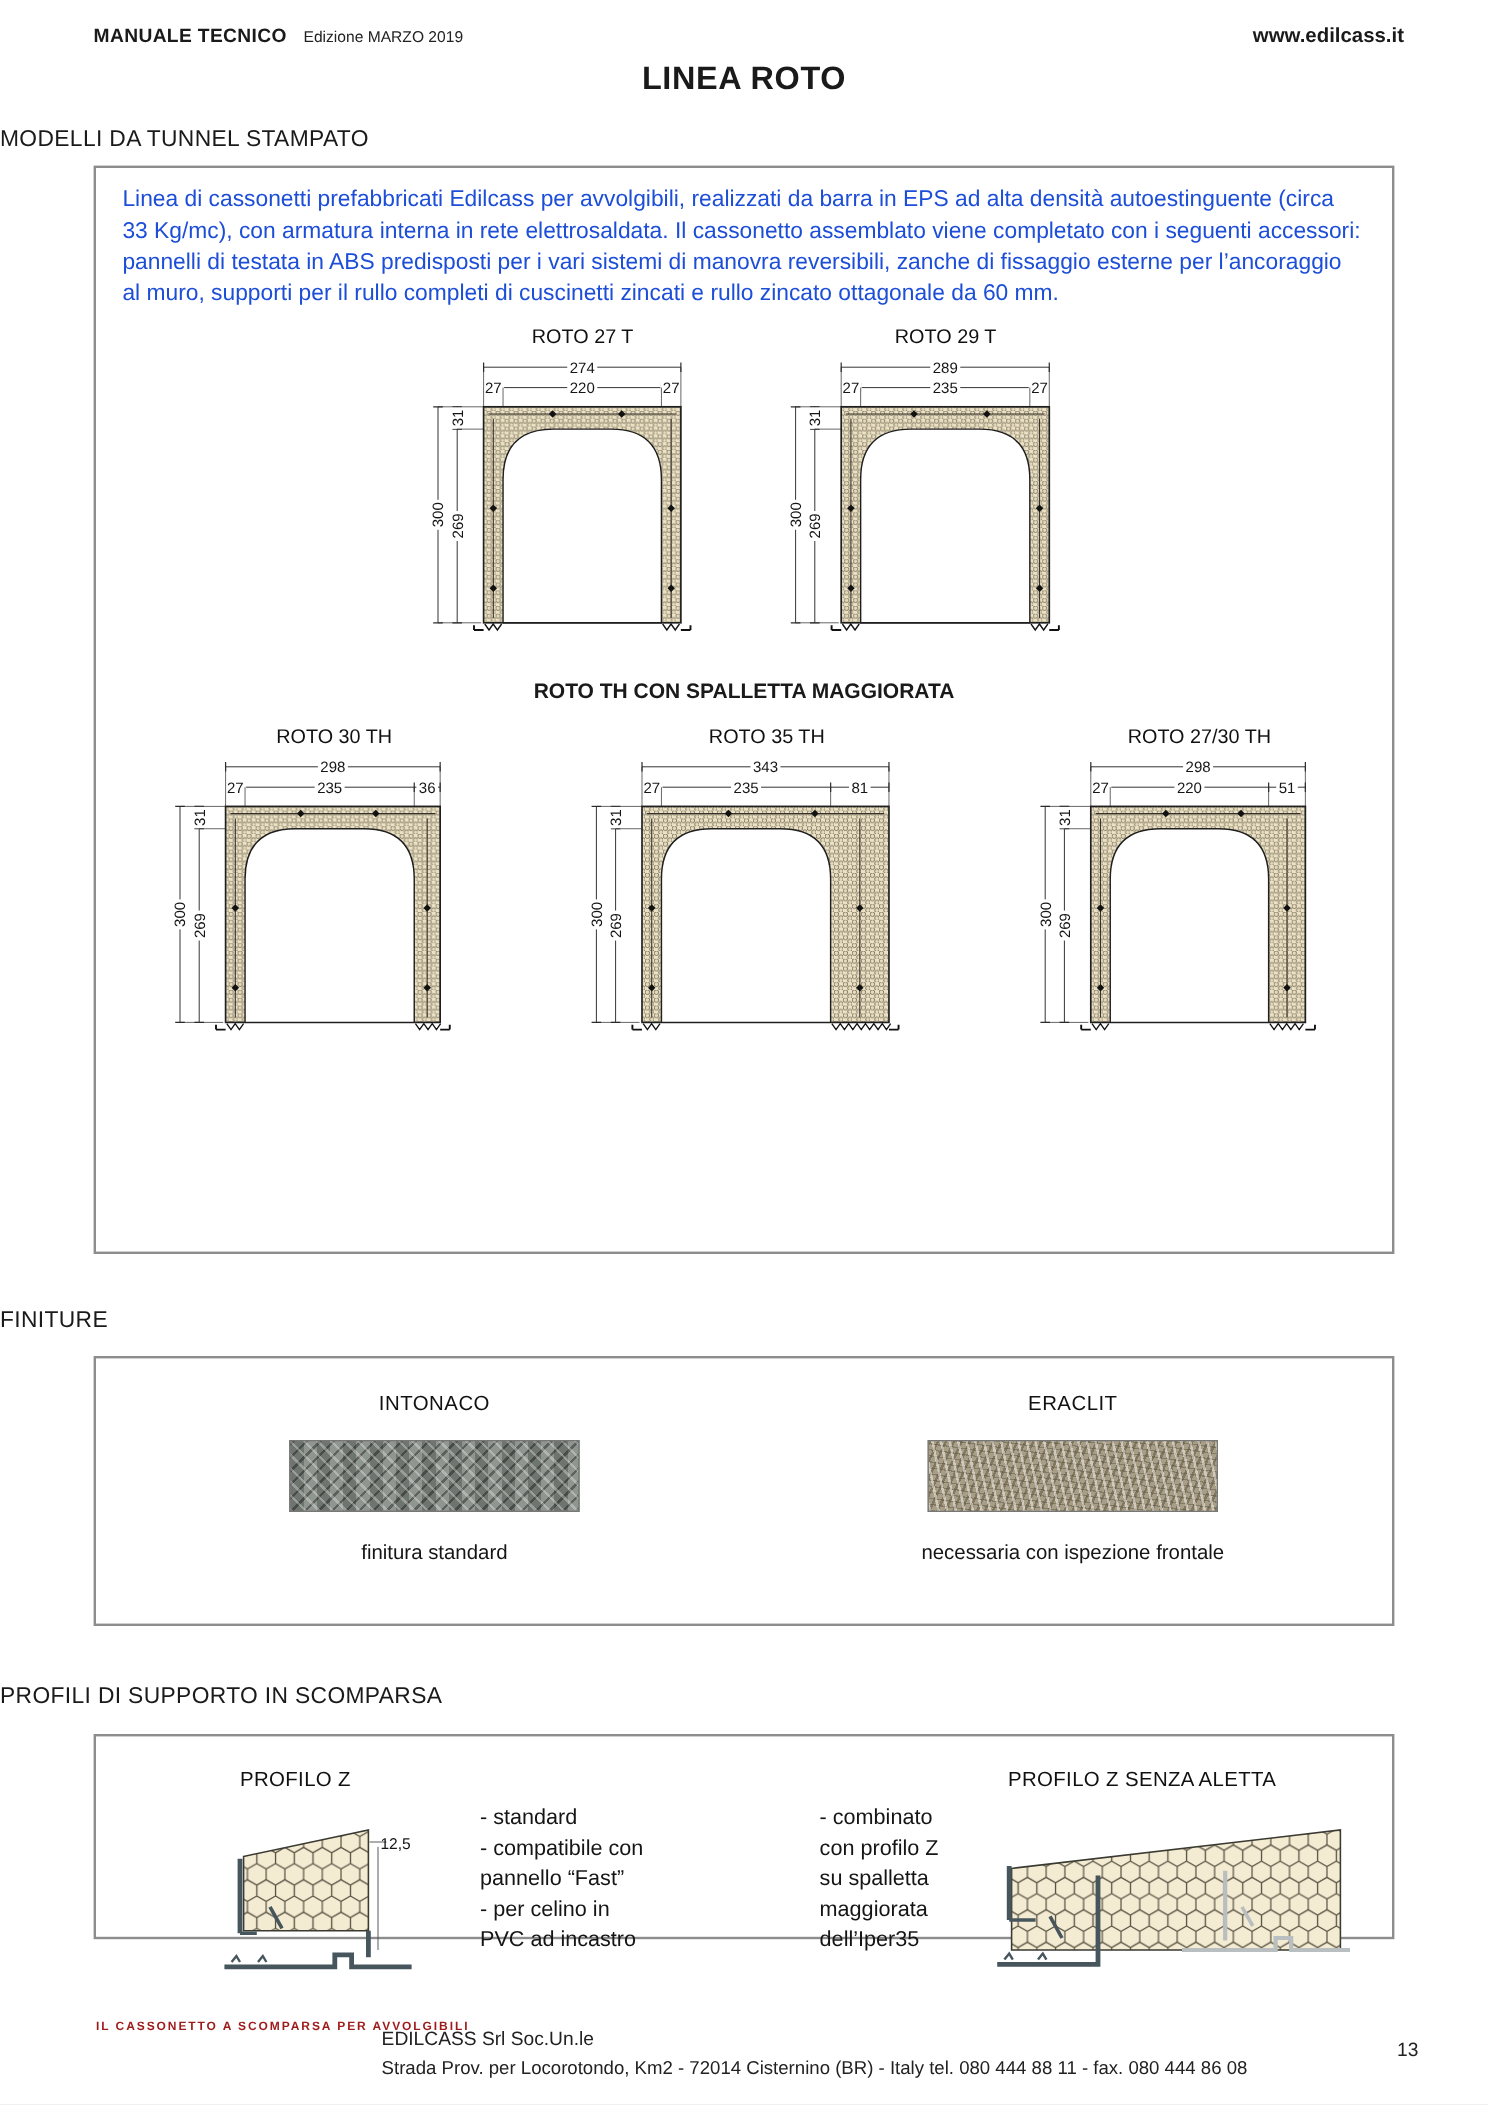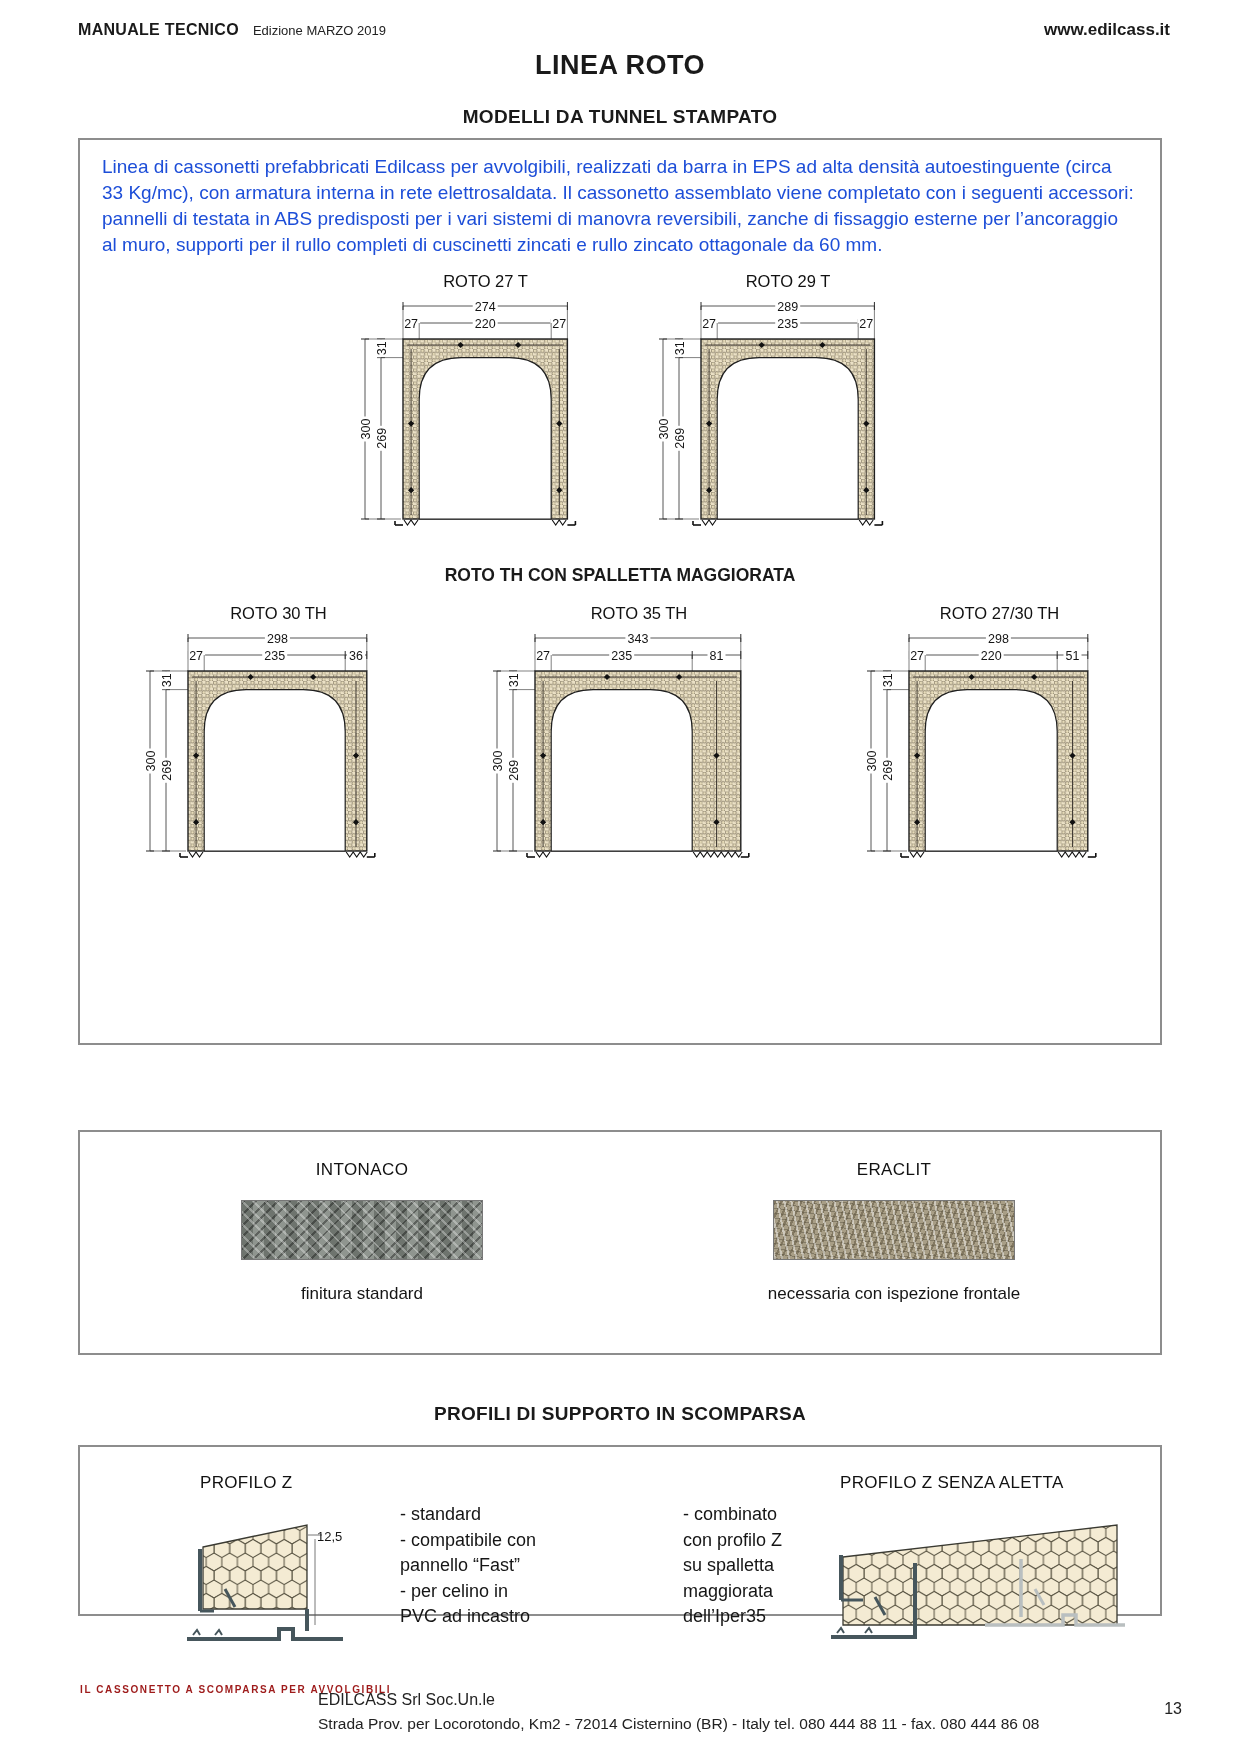--- a/index.html
+++ b/index.html
@@ -4,21 +4,21 @@
 <style>
   html,body{margin:0;padding:0;background:#d9d9d9;}
   .page{position:relative;width:1240px;height:1754px;background:#ffffff;margin:0 auto;
         font-family:"Liberation Sans",sans-serif;color:#1a1a1a;overflow:hidden;}
   .topbar{position:absolute;top:20px;left:78px;right:70px;display:flex;justify-content:space-between;align-items:baseline;}
   .topbar .left{display:flex;align-items:baseline;gap:14px;}
   .manual{font-size:16px;font-weight:bold;letter-spacing:.3px;text-align:center;}
   .edition{font-size:13px;color:#222;}
   .website{font-size:17px;font-weight:bold;}
   .h1{position:absolute;top:50px;left:0;right:0;text-align:center;font-size:27px;font-weight:bold;letter-spacing:.5px;}
-  .h2{position:absolute;left:0;right:0;text-align:center;font-size:19px;font-weight:bold;letter-spacing:.3px;}
+  .h2{position:absolute;left:0;right:0;text-align:left;font-size:19px;font-weight:normal;letter-spacing:.3px;}
   .h2.modelli{top:106px;}
   .h2.finiture{top:1090px;}
   .h2.profili{top:1403px;}
   .gbox{position:absolute;left:78px;width:1084px;border:2px solid #8d8d8d;box-sizing:border-box;background:#fff;padding-left:16px;}
   .box1{top:138px;height:907px;padding:0 22px;}
   .box2{top:1130px;height:225px;display:flex;}
   .box3{top:1445px;height:171px;}
   .desc{margin-top:14px;font-size:19px;line-height:1.37;color:#1d4ed8;}
   .row1{margin-top:14px;display:flex;justify-content:center;gap:70px;}
   .h3{margin-top:26px;text-align:center;font-size:17.5px;font-weight:bold;}
@@ -457,20 +457,21 @@
               <line x1="50" y1="228" x2="42" y2="228" stroke="#111" stroke-width="1.6"></line>
               <line x1="42" y1="228" x2="42" y2="224" stroke="#111" stroke-width="1.6"></line>
               <path d="M 199.2 223 l 3.5 5 l 3.5 -5 l 3.5 5 l 3.5 -5 l 3.5 5 l 3.5 -5 l 3.5 5 l 3.5 -5" fill="none" stroke="#111" stroke-width="1.1"></path>
               <line x1="228.79999999999998" y1="228" x2="236.79999999999998" y2="228" stroke="#111" stroke-width="1.6"></line>
               <line x1="236.79999999999998" y1="228" x2="236.79999999999998" y2="224" stroke="#111" stroke-width="1.6"></line>
             </svg></div>
       </div>
     </div>
   </div>
 
+  <div class="h2 finiture">FINITURE</div>
 
   <div class="gbox box2">
     <div class="fcol">
       <div class="flabel">INTONACO</div>
       <div class="swatch sw-intonaco"></div>
       <div class="fcap">finitura standard</div>
       <div class="fnote"></div>
     </div>
     <div class="fcol">
       <div class="flabel">ERACLIT</div>

